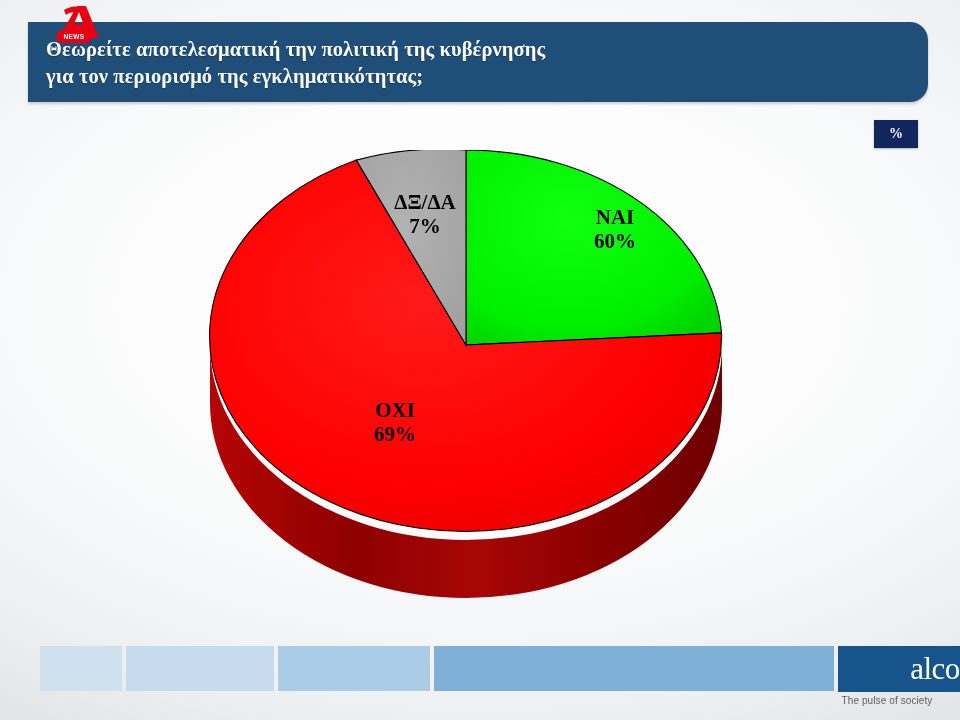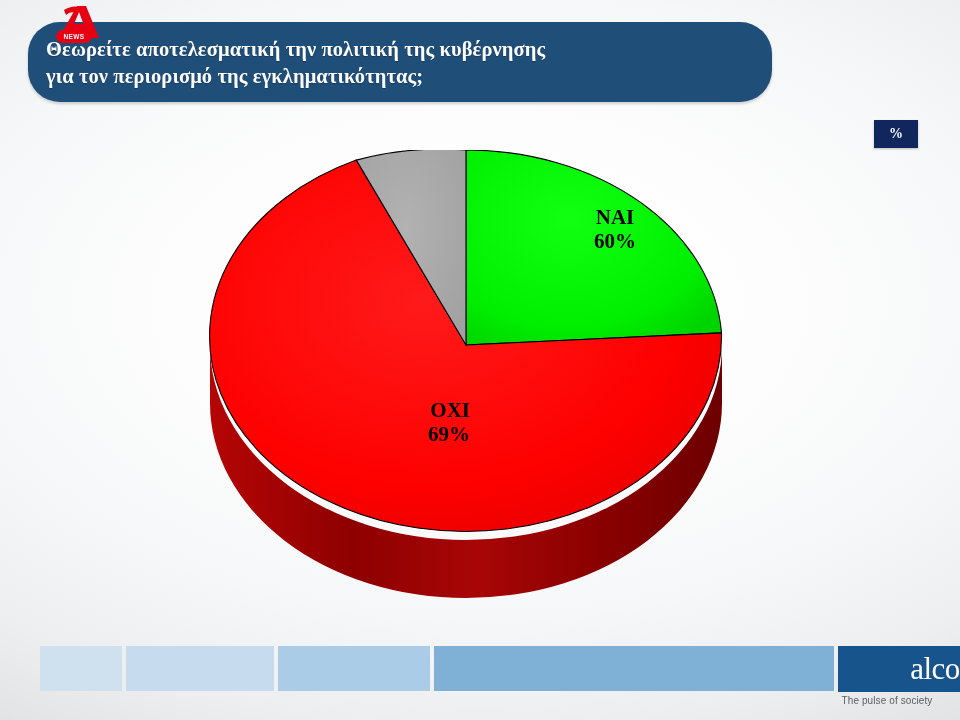--- a/index.html
+++ b/index.html
@@ -28,29 +28,28 @@
         #dfe1e3 76%,
         #d2d4d7 87%,
         #c7c9cc 100%);
   }
 
   
   #title-bar {
     position: absolute;
     left: 28px;
     top: 22px;
-    width: 744px;
+    width: 900px;
     height: 80px;
     background: #1f4e79;
     border-top-right-radius: 18px;
     border-bottom-right-radius: 18px;
     box-shadow: 0 2px 3px rgba(0,0,0,0.18);
     box-sizing: border-box;
     padding: 14px 20px 0 18px;
-    border-radius: 32px;
   }
   #title-text {
     color: #ffffff;
     font-size: 20.5px;
     font-weight: bold;
     line-height: 1.33;
     letter-spacing: 0.1px;
     white-space: pre-line;
     text-shadow: 0 1px 1px rgba(0,0,0,0.25);
   }
@@ -89,21 +88,21 @@
     position: absolute;
     color: #000000;
     font-size: 21px;
     font-weight: bold;
     line-height: 1.16;
     text-align: center;
     white-space: pre-line;
     pointer-events: none;
   }
   #label-nai  { left: 540px; top: 55px;  width: 150px; }
-  #label-oxi  { left: 320px; top: 248px; width: 150px; text-align: right; }
+  #label-oxi  { left: 320px; top: 248px; width: 150px; }
   #label-dxda { left: 355px; top: 40px;  width: 140px; }
 
   
   #bottom-bar {
     position: absolute;
     left: 0;
     top: 646px;
     width: 960px;
     height: 48px;
   }
@@ -239,20 +238,22 @@
         <path d="M 466,195 L 356.3,10.1 A 256,195 0 0 1 466,0 Z" fill="url(#gradGrayTop)" stroke="#000000" stroke-width="1.1"></path>
       </g>
     </svg>
 
     <div class="slice-label" id="label-nai">ΝΑΙ
 60%</div>
 
     <div class="slice-label" id="label-oxi">ΟΧΙ
 69%</div>
 
+    <div class="slice-label" id="label-dxda">ΔΞ/ΔΑ
+7%</div>
   </div>
 
   <div id="bottom-bar">
     <div class="bar-seg" id="seg-logo"></div>
     <div class="bar-seg" id="seg-2"></div>
     <div class="bar-seg" id="seg-3"></div>
     <div class="bar-seg" id="seg-4"></div>
   </div>
 
   <svg id="a-news-logo" viewBox="0 0 58 40">

